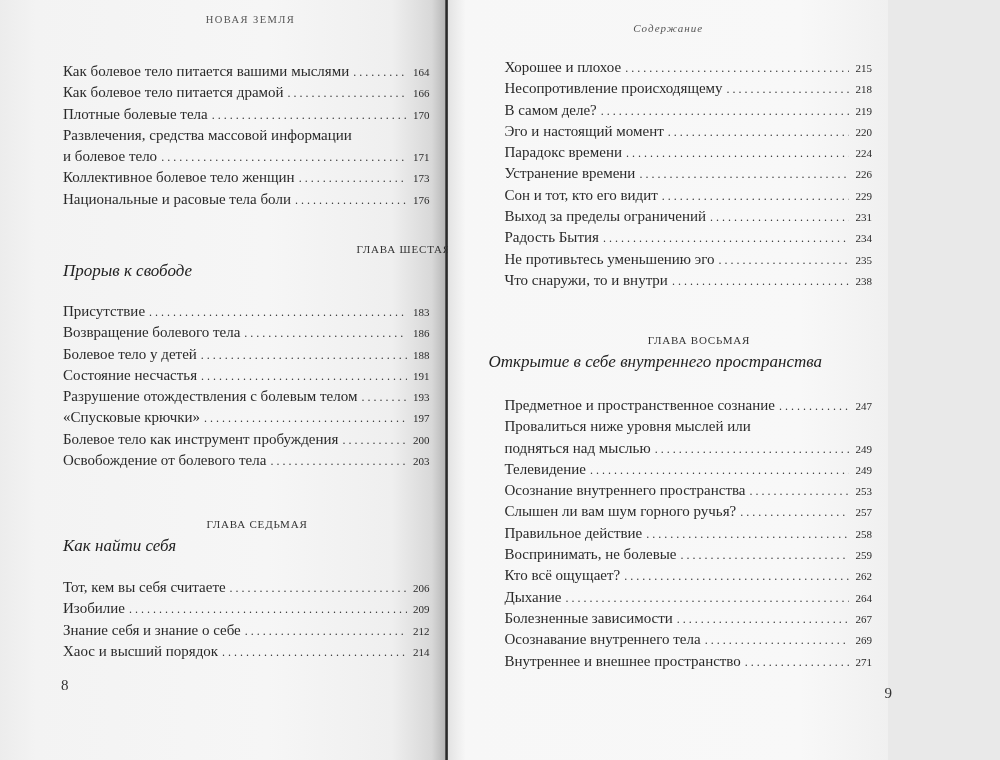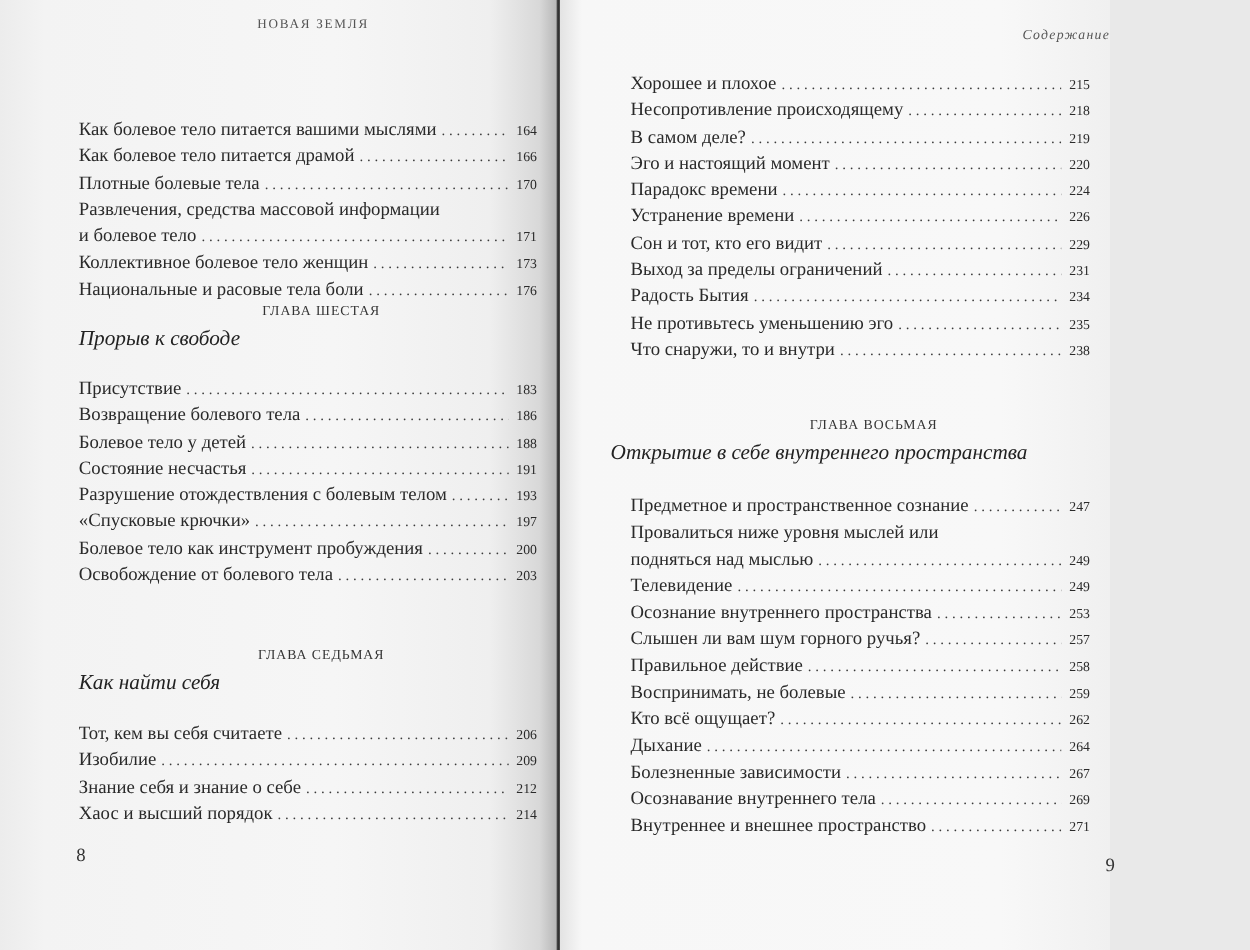--- a/index.html
+++ b/index.html
@@ -14,21 +14,21 @@
   .spine { width: 4px; height: 760px; background: linear-gradient(to right, #6a6a6a, #2a2a2a, #555); }
   .page-right {
     width: 495px;
     background: linear-gradient(to right, #e3e3e3 0%, #f7f7f7 4%, #f8f8f8 80%, #f0f0f0 100%);
   }
   .running-head {
     position: absolute; top: 14px; left: 0; right: 0; text-align: center;
     font-size: 10.5px; letter-spacing: 1.4px; color: #555;
   }
   .page-left .running-head { left: 0; width: 501px; }
-  .page-right .running-head { font-style: italic; letter-spacing: 1px; font-size: 11px; text-align: right; }
+  .page-right .running-head { font-style: italic; letter-spacing: 1px; font-size: 11px; }
   .toc-block { position: absolute; }
   .page-left .toc-block { left: 63px; width: 388px; }
   .page-right .toc-block { left: 56px; width: 389px; }
   .entry { display: flex; align-items: baseline; height: 21.3px; font-size: 15px; line-height: 21px; }
   .entry .title { white-space: nowrap; }
   .entry .dots {
     flex: 1; overflow: hidden; white-space: nowrap; margin: 0 6px 0 4px;
     color: #3a3a3a; letter-spacing: 2.2px; font-size: 12px;
   }
   .entry .dots::before {
@@ -47,21 +47,21 @@
   .folio { position: absolute; font-size: 15px; color: #333; }
 </style>
 </head>
 <body>
 
 <div class="spread">
 
   <div class="page page-left">
     <div class="running-head">НОВАЯ ЗЕМЛЯ</div>
 
-    <div class="toc-block" style="top:61px;margin-top:33px;">
+    <div class="toc-block" style="top:61px;">
       <div class="entry">
           <span class="title">Как болевое тело питается вашими мыслями</span>
           <span class="dots"></span>
           <span class="num">164</span>
         </div>
       <div class="entry">
           <span class="title">Как болевое тело питается драмой</span>
           <span class="dots"></span>
           <span class="num">166</span>
         </div>
@@ -85,21 +85,21 @@
           <span class="dots"></span>
           <span class="num">173</span>
         </div>
       <div class="entry">
           <span class="title">Национальные и расовые тела боли</span>
           <span class="dots"></span>
           <span class="num">176</span>
         </div>
     </div>
 
-    <div class="chapter-label" style="top:243px; left:63px; width:388px;">ГЛАВА ШЕСТАЯ</div>
+    <div class="chapter-label" style="top:243px; left:63px; width:388px;text-align:right;">ГЛАВА ШЕСТАЯ</div>
     <div class="chapter-title" style="top:261px; left:63px; width:388px;">Прорыв к свободе</div>
 
     <div class="toc-block" style="top:301px;">
       <div class="entry">
           <span class="title">Присутствие</span>
           <span class="dots"></span>
           <span class="num">183</span>
         </div>
       <div class="entry">
           <span class="title">Возвращение болевого тела</span>

